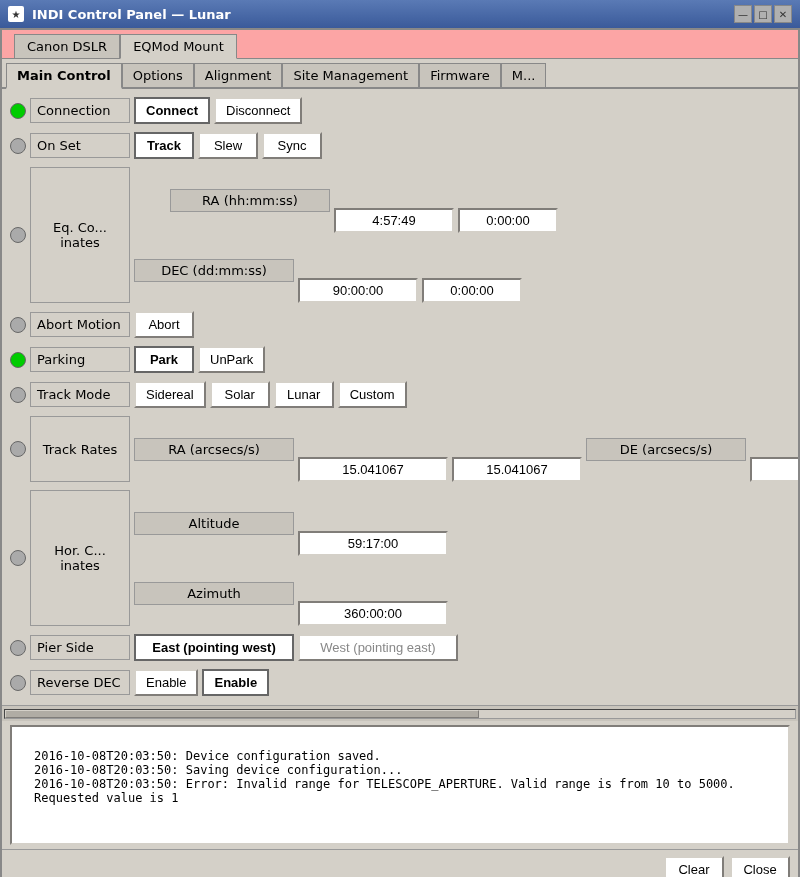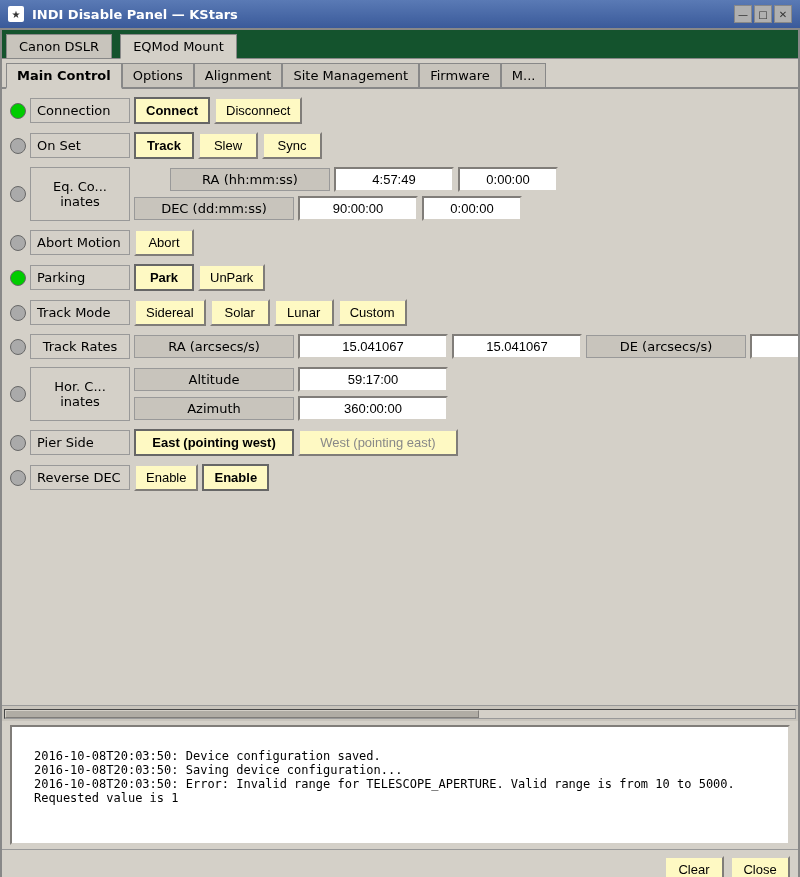--- a/index.html
+++ b/index.html
@@ -54,23 +54,23 @@
     
     .window {
       background: #d4d0c8;
       border: 2px solid #888;
       height: calc(877px - 0px);
     }
 
     
     .device-tabs {
       display: flex;
-      gap: 8px;
-      padding: 4px 4px 0 4px;
-      background: #14532d;
+      gap: 0;
+      padding: 4px 4px 0 12px;
+      background: #fca5a5;
       border-bottom: 1px solid #888;
     }
     .device-tab {
       padding: 4px 12px;
       border: 1px solid #888;
       border-bottom: none;
       cursor: pointer;
       background: #c8c4bc;
       font-size: 13px;
     }
@@ -136,34 +136,35 @@
       max-width: 110px;
       padding: 4px 6px;
       border: 1px solid #999;
       background: #d4d0c8;
       font-size: 13px;
     }
 
     .btn {
       padding: 4px 10px;
       border: 2px outset #d4d0c8;
-      background: #fef9c3;
+      background: #ffffff;
       cursor: pointer;
       font-size: 13px;
       min-width: 60px;
       text-align: center;
     }
     .btn.bold { font-weight: bold; border: 2px solid #666; }
 
     .input-field {
       padding: 3px 6px;
       border: 2px inset #d4d0c8;
       background: white;
       font-size: 13px;
       text-align: center;
+      margin-top: 41px;
     }
 
     .field-label {
       padding: 3px 6px;
       border: 1px solid #999;
       background: #c8c4bc;
       font-size: 13px;
       text-align: center;
     }
 
@@ -249,21 +250,21 @@
       font-size: 13px;
       text-align: center;
       align-self: stretch;
     }
   </style>
 </head>
 <body>
 
 <div class="titlebar">
   <div class="titlebar-icon">★</div>
-  <div class="titlebar-title">INDI Disable Panel — KStars</div>
+  <div class="titlebar-title">INDI Control Panel — Lunar</div>
   <div class="titlebar-controls">
     <div class="titlebar-btn">—</div>
     <div class="titlebar-btn">□</div>
     <div class="titlebar-btn">✕</div>
   </div>
 </div>
 
 <div class="window">
 
   <div class="device-tabs">

